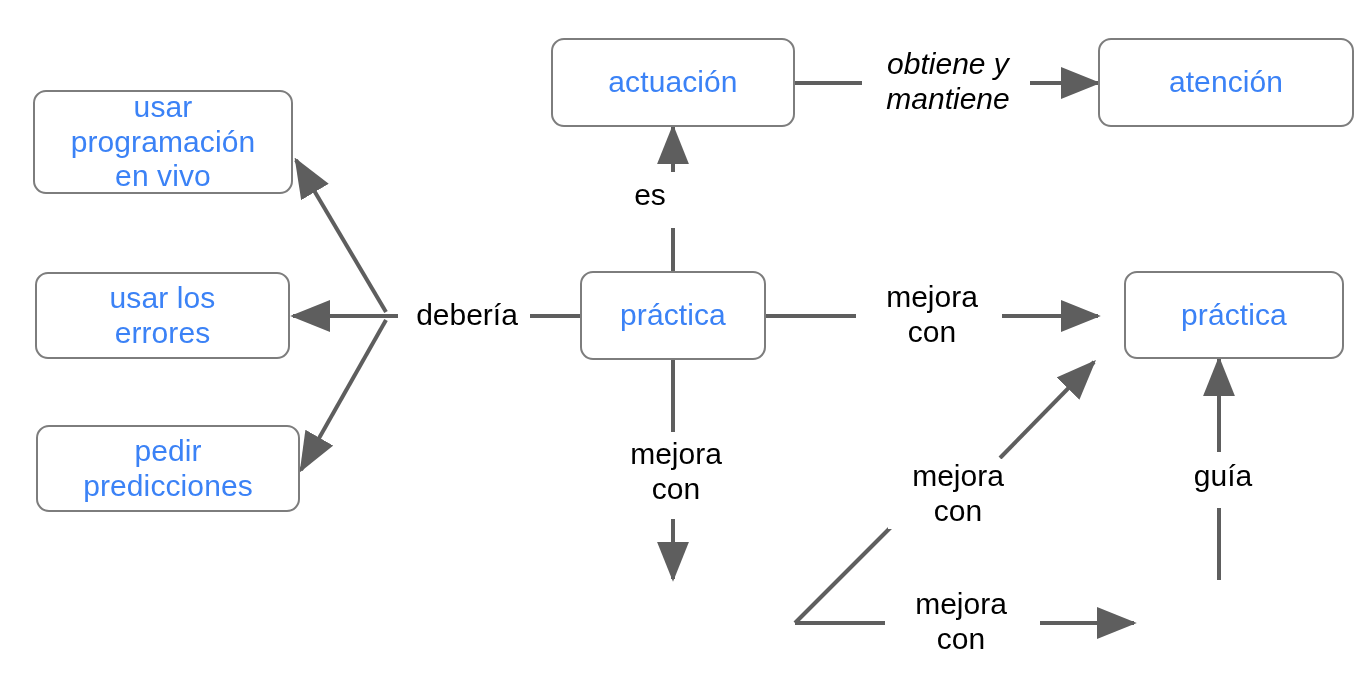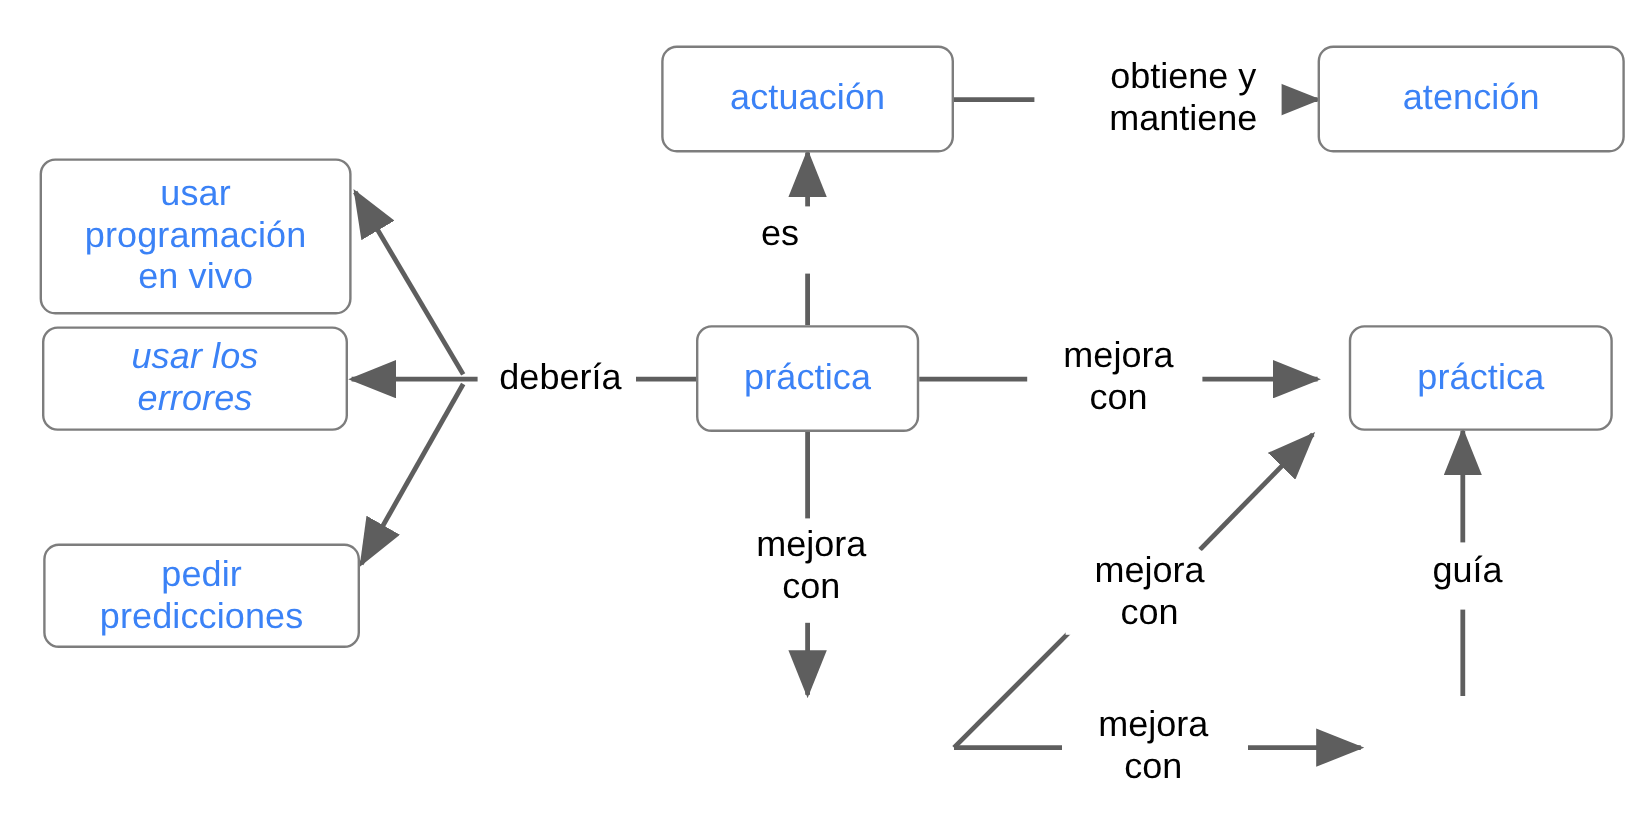--- a/index.html
+++ b/index.html
@@ -105,32 +105,32 @@
       <line x1="795" y1="623" x2="885" y2="623" stroke="#5e5e5e" stroke-width="4"></line>
       <line x1="1040" y1="623" x2="1134" y2="623" stroke="#5e5e5e" stroke-width="4" marker-end="url(#arrow)"></line>
     </g>
 
     <g>
       <line x1="1219" y1="580" x2="1219" y2="508" stroke="#5e5e5e" stroke-width="4"></line>
       <line x1="1219" y1="452" x2="1219" y2="359" stroke="#5e5e5e" stroke-width="4" marker-end="url(#arrow)"></line>
     </g>
   </svg>
 
-  <div class="node" style="left:33px; top:90px; width:260px; height:130px;margin-top:42px;">
+  <div class="node" style="left:33px; top:90px; width:260px; height:104px;">
     <span>usar
 programación
 en vivo</span>
   </div>
 
-  <div class="node" style="left:35px; top:272px; width:255px; height:87px;font-style:italic;">
+  <div class="node" style="left:35px; top:272px; width:255px; height:87px;">
     <span>usar los
 errores</span>
   </div>
 
-  <div class="node" style="left:36px; top:425px; width:264px; height:87px;margin-top:28px;">
+  <div class="node" style="left:36px; top:425px; width:264px; height:87px;">
     <span>pedir
 predicciones</span>
   </div>
 
   <div class="node" style="left:580px; top:271px; width:186px; height:89px;">
     <span>práctica</span>
   </div>
 
   <div class="node" style="left:551px; top:38px; width:244px; height:89px;">
     <span>actuación</span>
@@ -143,21 +143,21 @@
   <div class="node" style="left:1124px; top:271px; width:220px; height:88px;">
     <span>práctica</span>
   </div>
 
 
 
   <div class="edge-label" style="left:404px; top:298px; width:120px;">debería</div>
 
   <div class="edge-label" style="left:617px; top:178px; width:60px;">es</div>
 
-  <div class="edge-label" style="left:904px; top:47px; width:158px;">obtiene y
+  <div class="edge-label" style="left:866px; top:47px; width:158px;font-style:italic;">obtiene y
 mantiene</div>
 
   <div class="edge-label" style="left:862px; top:280px; width:134px;">mejora
 con</div>
 
   <div class="edge-label" style="left:606px; top:437px; width:134px;">mejora
 con</div>
 
   <div class="edge-label" style="left:888px; top:459px; width:134px;">mejora
 con</div>

